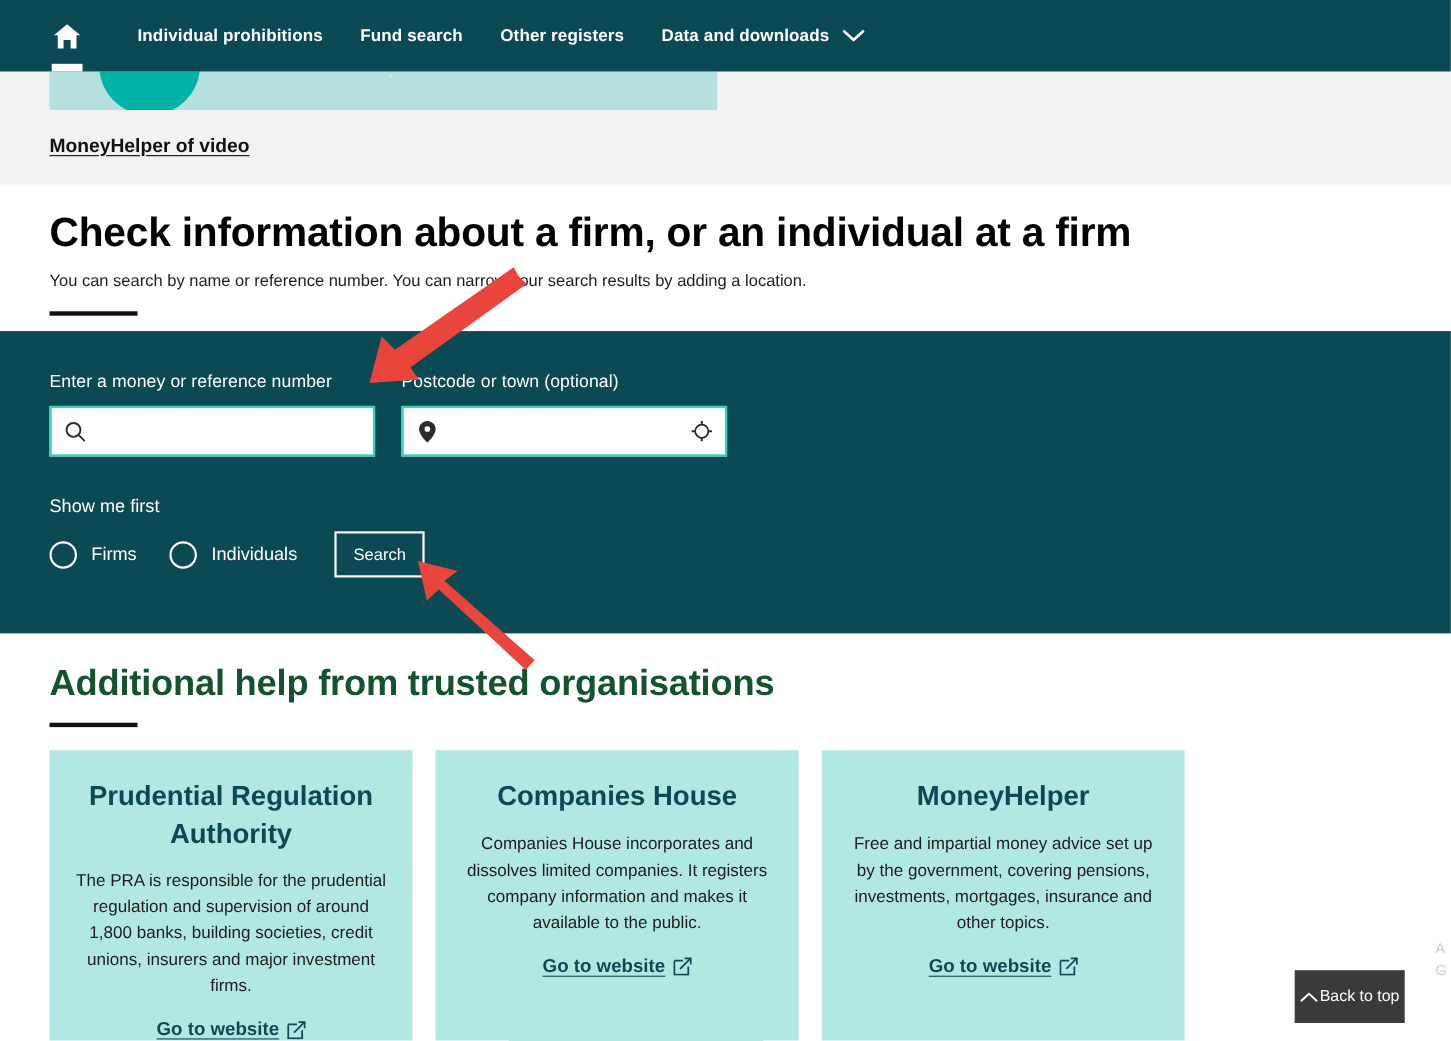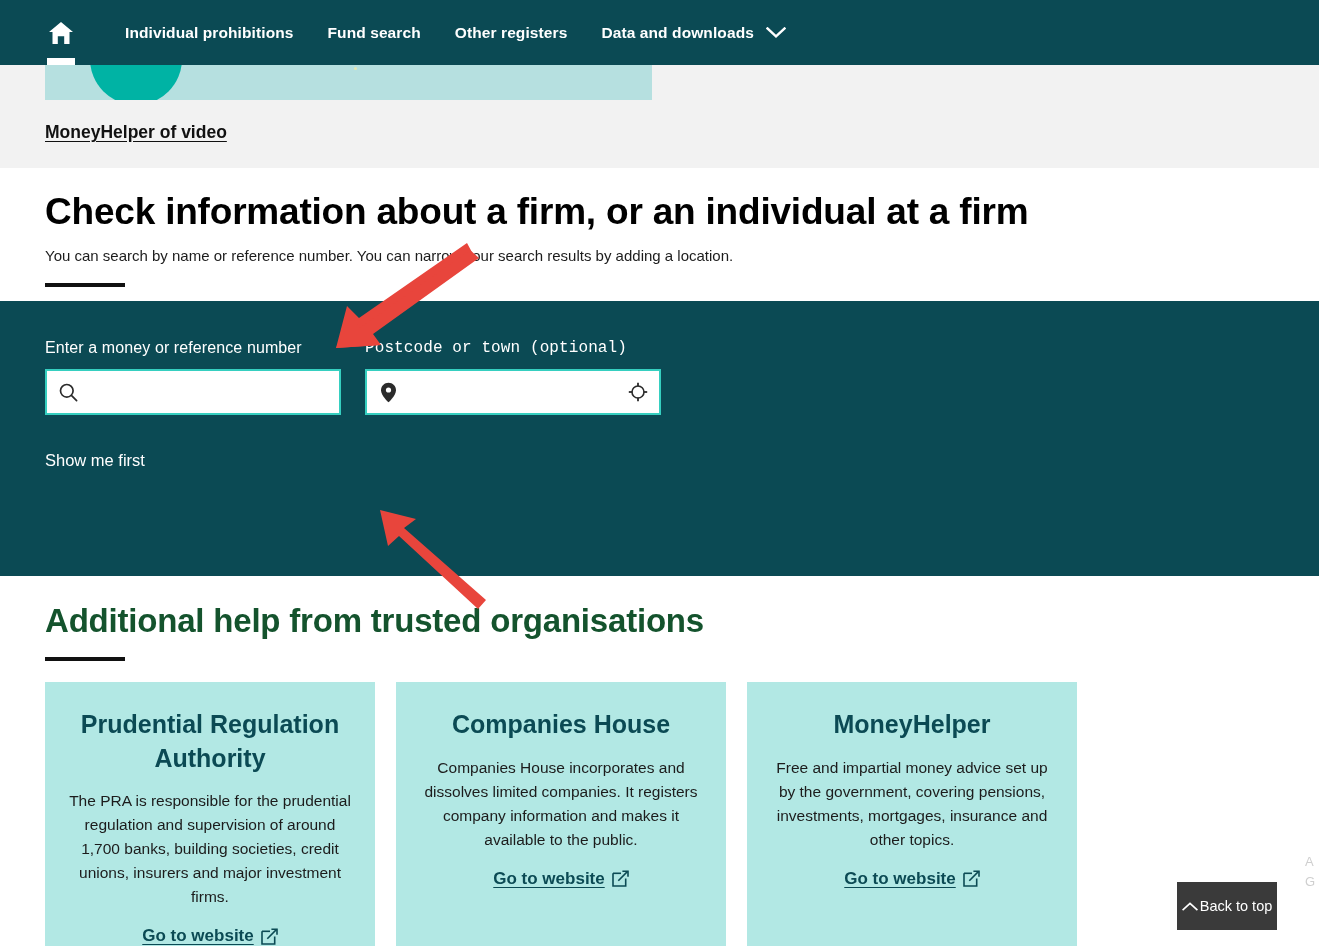--- a/index.html
+++ b/index.html
@@ -143,21 +143,21 @@
     background: #0b4a54;
     z-index: 5;
   }
   .field-label {
     position: absolute;
     color: #ffffff;
     font-size: 16px;
     letter-spacing: .1px;
   }
   .lbl-name { left: 45px; top: 38px; }
-  .lbl-post { left: 365px; top: 38px; font-family: Liberation Mono, monospace; }
+  .lbl-post { left: 365px; top: 38px; }
 
   .input-wrap {
     position: absolute;
     height: 46px;
     background: #ffffff;
     border: 2px solid #36cfc0;
     display: flex;
     align-items: center;
   }
   .wrap-name { left: 45px; top: 68px; width: 296px; }
@@ -391,31 +391,42 @@
           <line x1="10" y1="0.8" x2="10" y2="4.3" stroke="#2b2b2b" stroke-width="1.8"></line>
           <line x1="10" y1="15.7" x2="10" y2="19.2" stroke="#2b2b2b" stroke-width="1.8"></line>
           <line x1="0.8" y1="10" x2="4.3" y2="10" stroke="#2b2b2b" stroke-width="1.8"></line>
           <line x1="15.7" y1="10" x2="19.2" y2="10" stroke="#2b2b2b" stroke-width="1.8"></line>
         </svg>
       </button>
     </div>
 
     <div class="show-first">Show me first</div>
 
+    <div class="radio-row">
+      <label class="radio-opt">
+        <span class="radio-circle"></span>
+        <span class="radio-text">Firms</span>
+      </label>
+      <label class="radio-opt">
+        <span class="radio-circle"></span>
+        <span class="radio-text">Individuals</span>
+      </label>
+      <button class="search-btn">Search</button>
+    </div>
   </div>
 
   <div class="help">
     <h2>Additional help from trusted organisations</h2>
     <div class="rule2"></div>
 
     <div class="cards">
 
       <div class="card">
         <div class="card-title">Prudential Regulation Authority</div>
-        <div class="card-body">The PRA is responsible for the prudential regulation and supervision of around 1,700 banks, building societies, credit unions, insurers and major investment firms.</div>
+        <div class="card-body">The PRA is responsible for the prudential regulation and supervision of around 1,800 banks, building societies, credit unions, insurers and major investment firms.</div>
         <a class="card-link">
           <span>Go to website</span>
           <svg class="ext-icon" viewBox="0 0 17 17">
             <path d="M1 3.3 L1 16 L13.7 16 L13.7 8.6" fill="none" stroke="#0b4a54" stroke-width="1.6"></path>
             <path d="M1 3.3 L9 3.3" fill="none" stroke="#0b4a54" stroke-width="1.6"></path>
             <line x1="6.3" y1="10.7" x2="15.6" y2="1.4" stroke="#0b4a54" stroke-width="1.6"></line>
             <path d="M10.4 1.2 L16 1.2 L16 6.8" fill="none" stroke="#0b4a54" stroke-width="1.6"></path>
           </svg>
         </a>
       </div>

